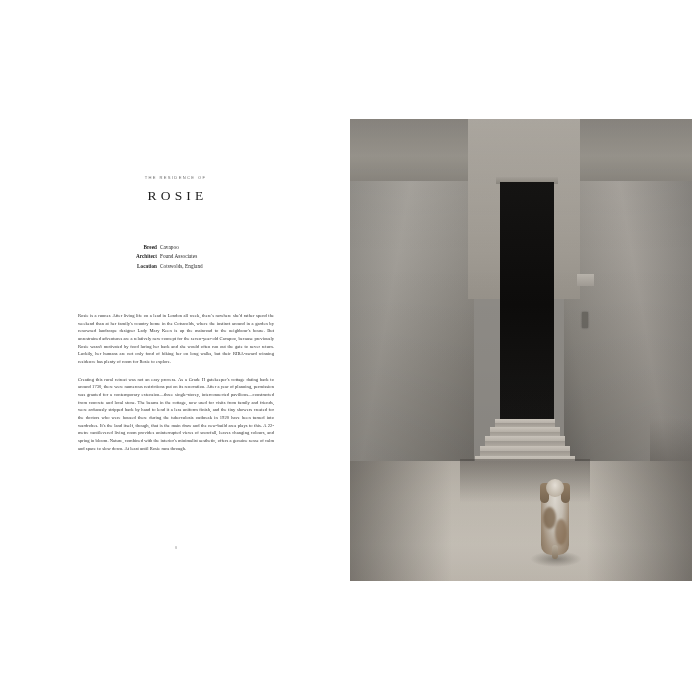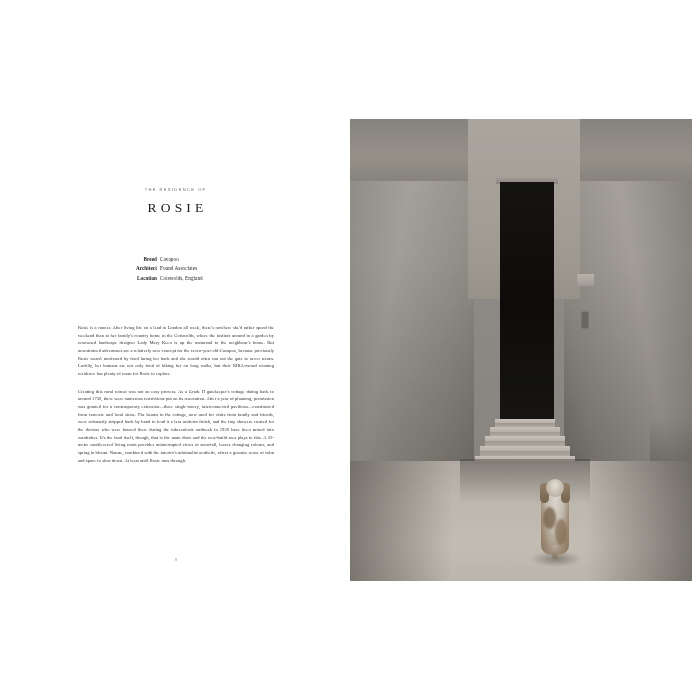--- a/index.html
+++ b/index.html
@@ -19,21 +19,21 @@
     position: relative;
     width: 700px;
     height: 700px;
     background: #ffffff;
   }
 
   
   .page-left {
     position: absolute;
     left: 0;
-    top: 12px;
+    top: 0;
     width: 350px;
     height: 604px;
     background: #ffffff;
   }
 
   .title-block {
     position: absolute;
     left: 78px;
     top: 176px;
     width: 195px;

